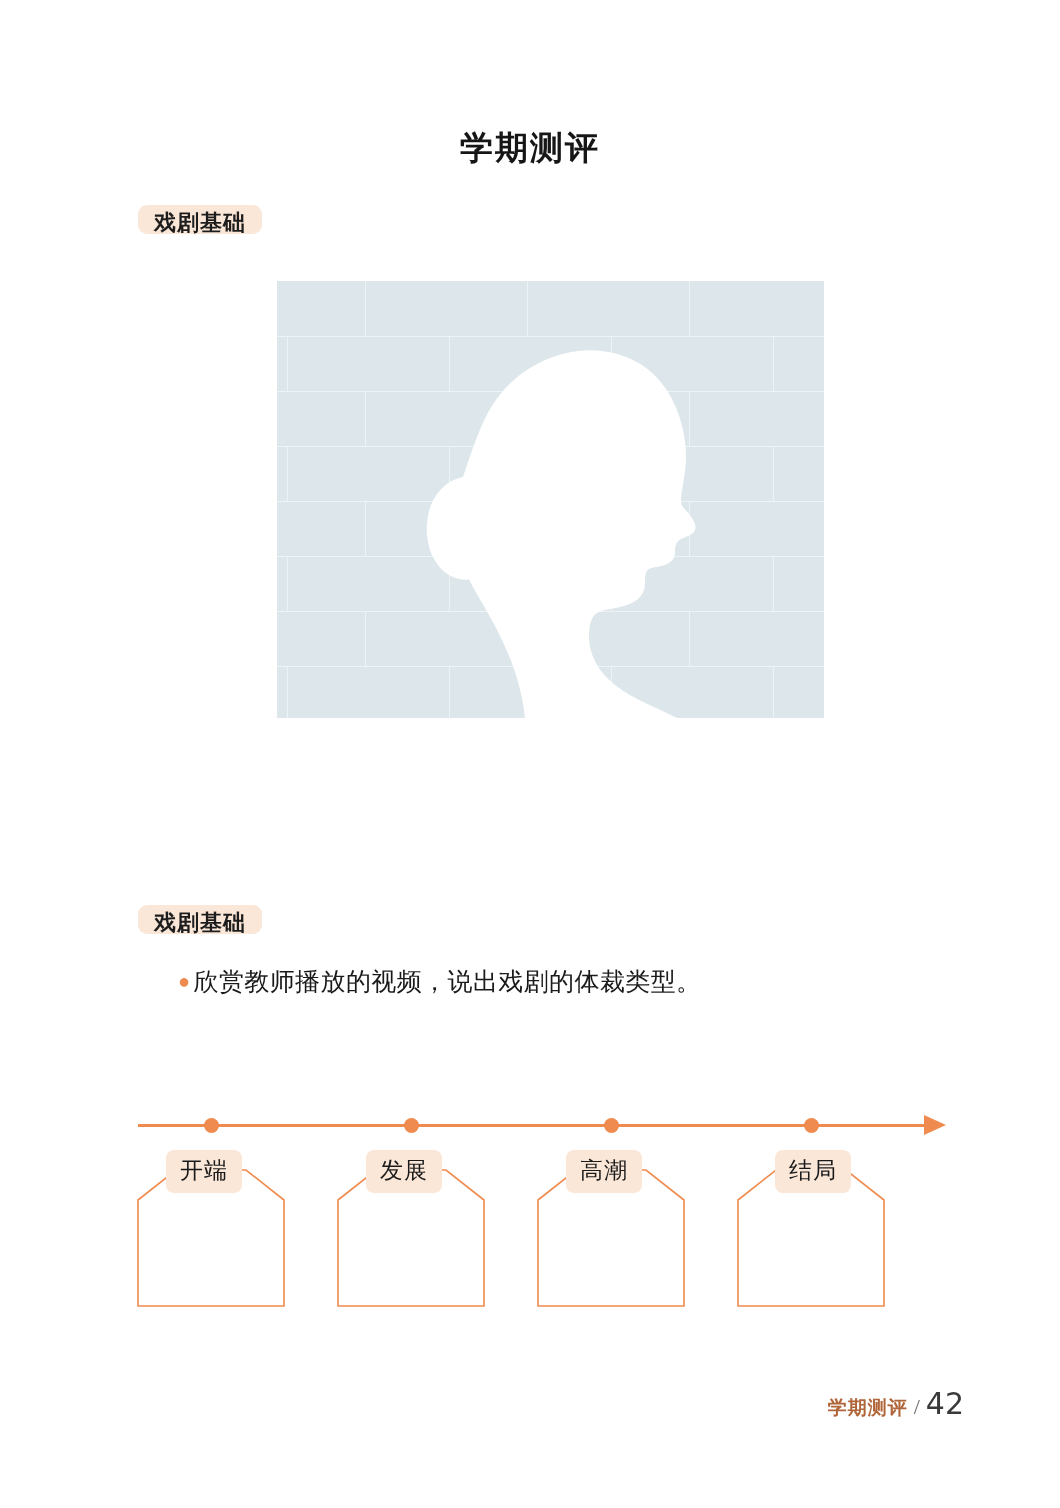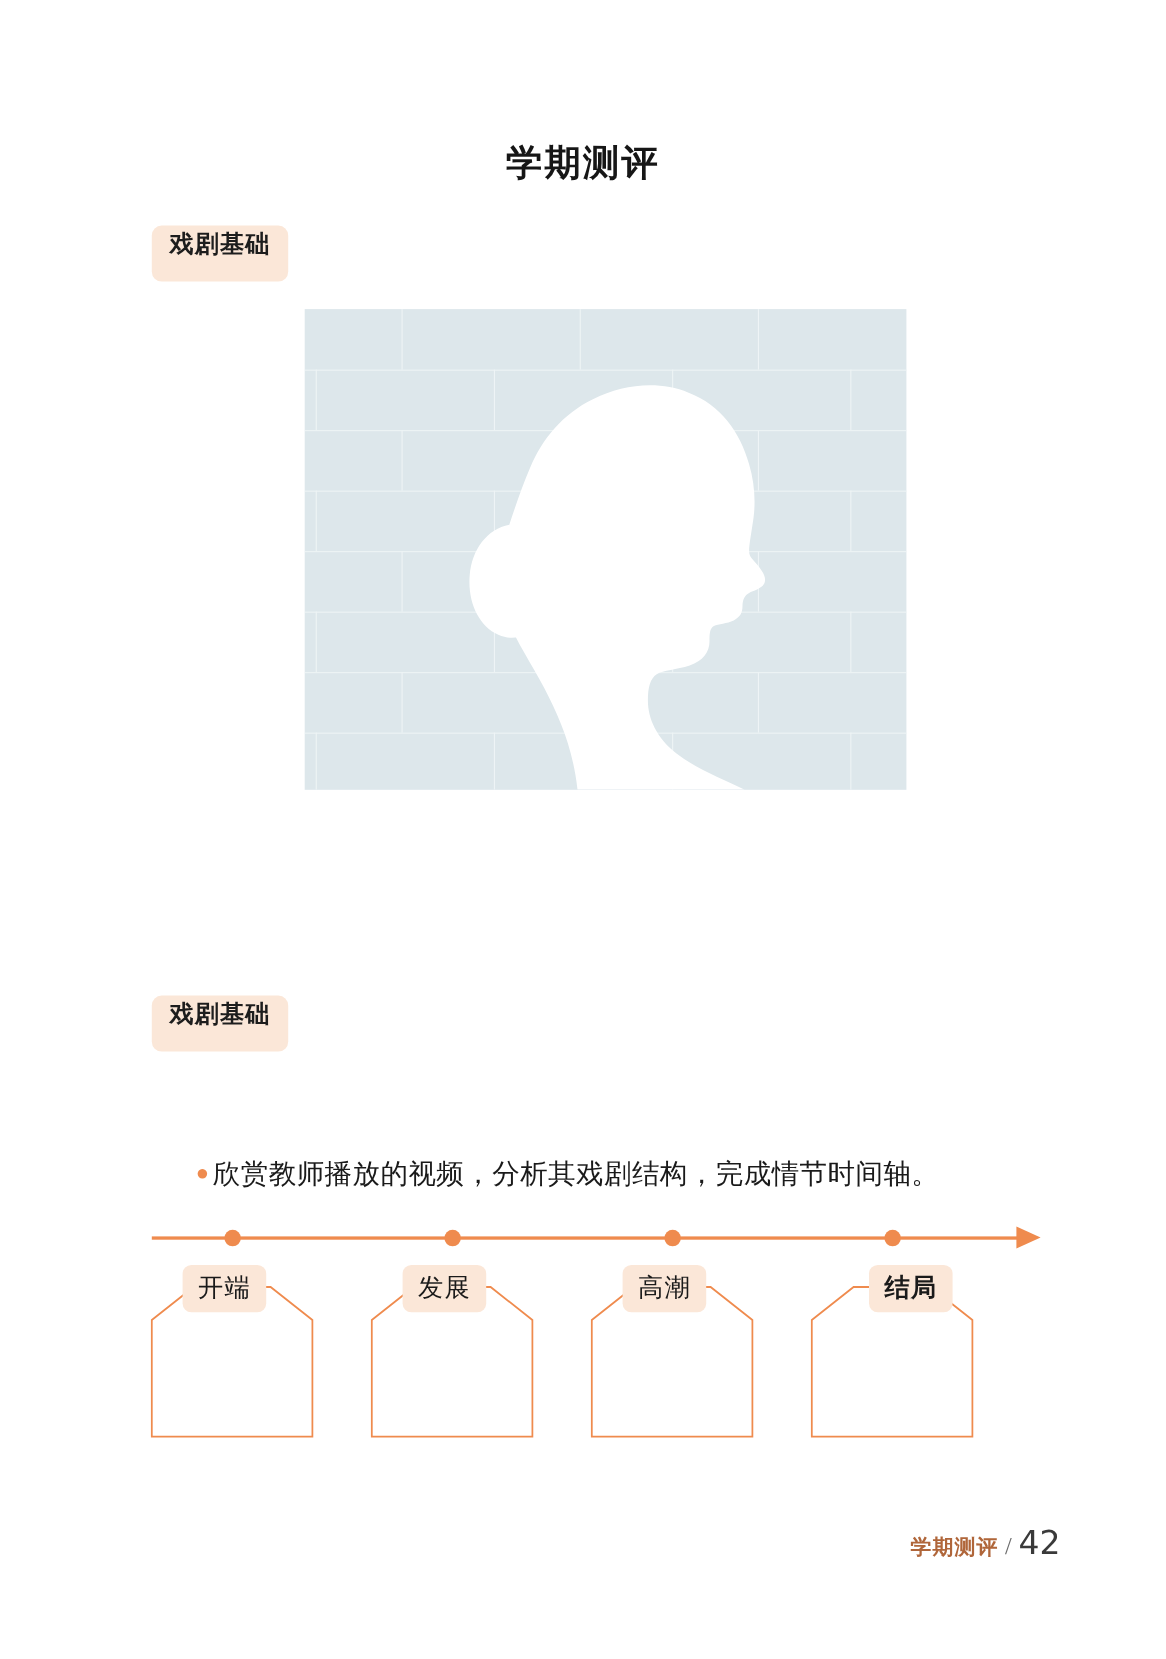--- a/index.html
+++ b/index.html
@@ -35,21 +35,21 @@
     font-size: 33px;
     letter-spacing: 2px;
     color: #161616;
   }
 
   
   .chip {
     position: absolute;
     background: #fbe7d8;
     border-radius: 9px;
-    padding: 7px 16px 22px 16px;
+    padding: 7px 16px 0 16px;
     font-family: "DejaVu Sans", "Liberation Sans", sans-serif;
     font-weight: bold;
     font-size: 22px;
     color: #1d1d1d;
     letter-spacing: 1px;
     line-height: 1;
   }
   #chip-1 { top: 205px; left: 138px; }
   #chip-2 { top: 905px; left: 138px; }
 
@@ -277,37 +277,37 @@
         C212,272 206,258 200,246
         C194,234 190,216 186,196
         Z
       "></path>
     </svg>
   </div>
 
 
   <div class="chip" id="chip-2">戏剧基础</div>
 
-  <div class="bullet-line" id="bl-3">
-    <span class="dot">●</span><span>欣赏教师播放的视频，分析其戏剧结构，完成情节时间轴。</span>
+  <div class="bullet-line" id="bl-1">
+    <span class="dot">●</span><span>欣赏教师播放的视频，说出戏剧的体裁类型。</span>
   </div>
 
   <div class="timeline">
     <div class="tl-line"></div>
     <div class="tl-arrow"></div>
 
     <div class="tl-dot" style="left:66px;"></div>
     <div class="tl-dot" style="left:266px;"></div>
     <div class="tl-dot" style="left:466px;"></div>
     <div class="tl-dot" style="left:666px;"></div>
 
     <div class="tl-label" style="left:28px;">开端</div>
     <div class="tl-label" style="left:228px;">发展</div>
     <div class="tl-label" style="left:428px;">高潮</div>
-    <div class="tl-label" style="left:652px;font-weight:bold;">结局</div>
+    <div class="tl-label" style="left:637px;">结局</div>
 
     <div class="tl-box" style="left:-2px;">
       <svg width="150" height="140" viewBox="0 0 150 140">
         <path d="M2,32 L40,2 L110,2 L148,32 L148,138 L2,138 Z" fill="none" stroke="#ef8b4e" stroke-width="1.6"></path>
       </svg>
     </div>
     <div class="tl-box" style="left:198px;">
       <svg width="150" height="140" viewBox="0 0 150 140">
         <path d="M2,32 L40,2 L110,2 L148,32 L148,138 L2,138 Z" fill="none" stroke="#ef8b4e" stroke-width="1.6"></path>
       </svg>

